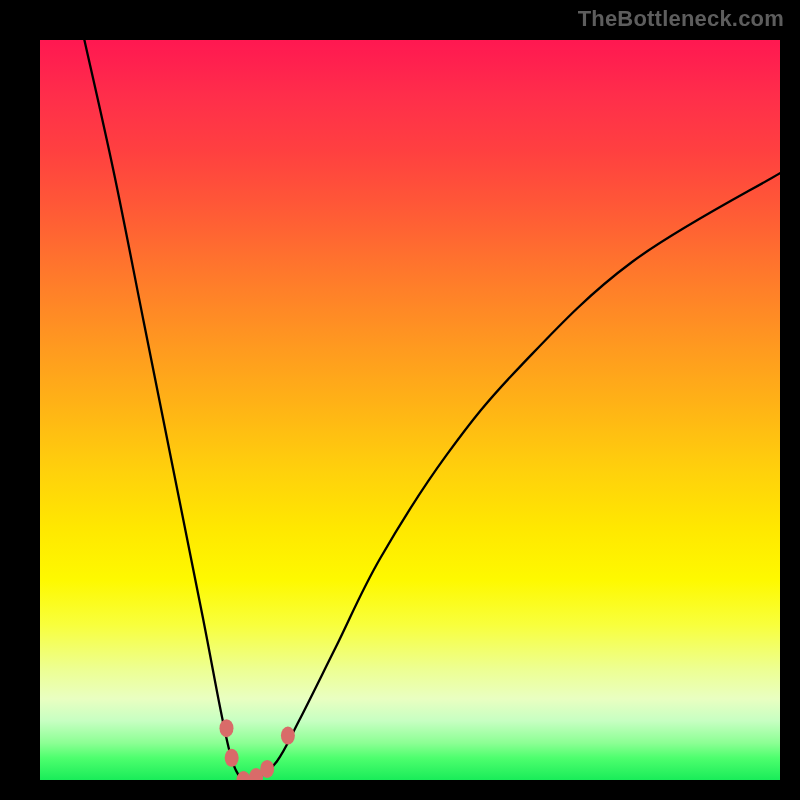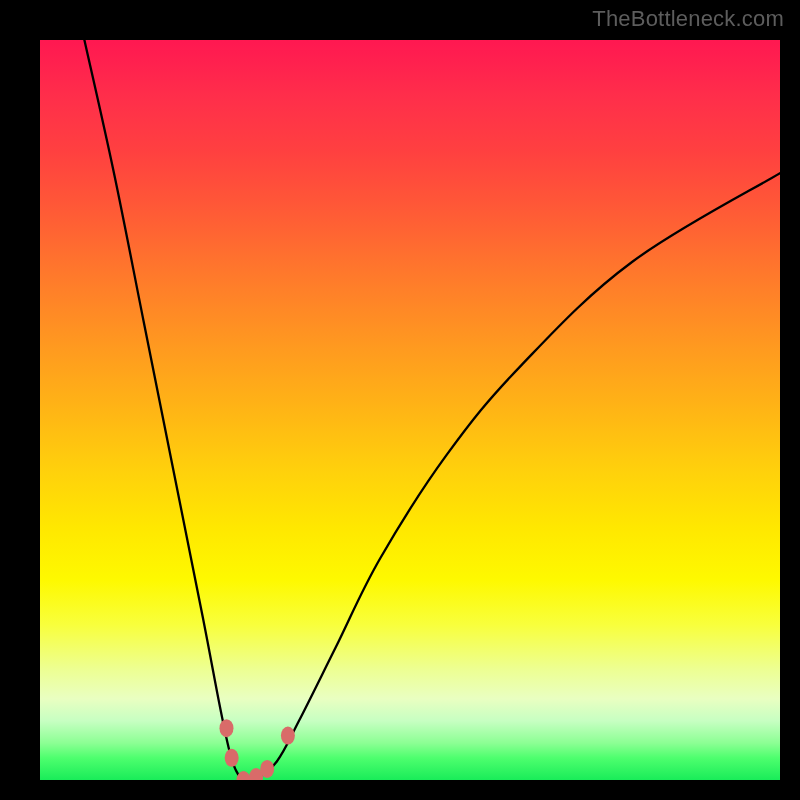--- a/index.html
+++ b/index.html
@@ -9,20 +9,21 @@
     height: 800px;
     overflow: hidden;
     background: #000;
     font-family: Arial, Helvetica, sans-serif;
   }
   .frame {
     width: 800px;
     height: 800px;
     background: #000;
     position: relative;
+    font-weight: bold;
   }
   .plot-area {
     position: absolute;
     left: 40px;
     top: 40px;
     width: 740px;
     height: 740px;
     overflow: hidden;
   }
   

